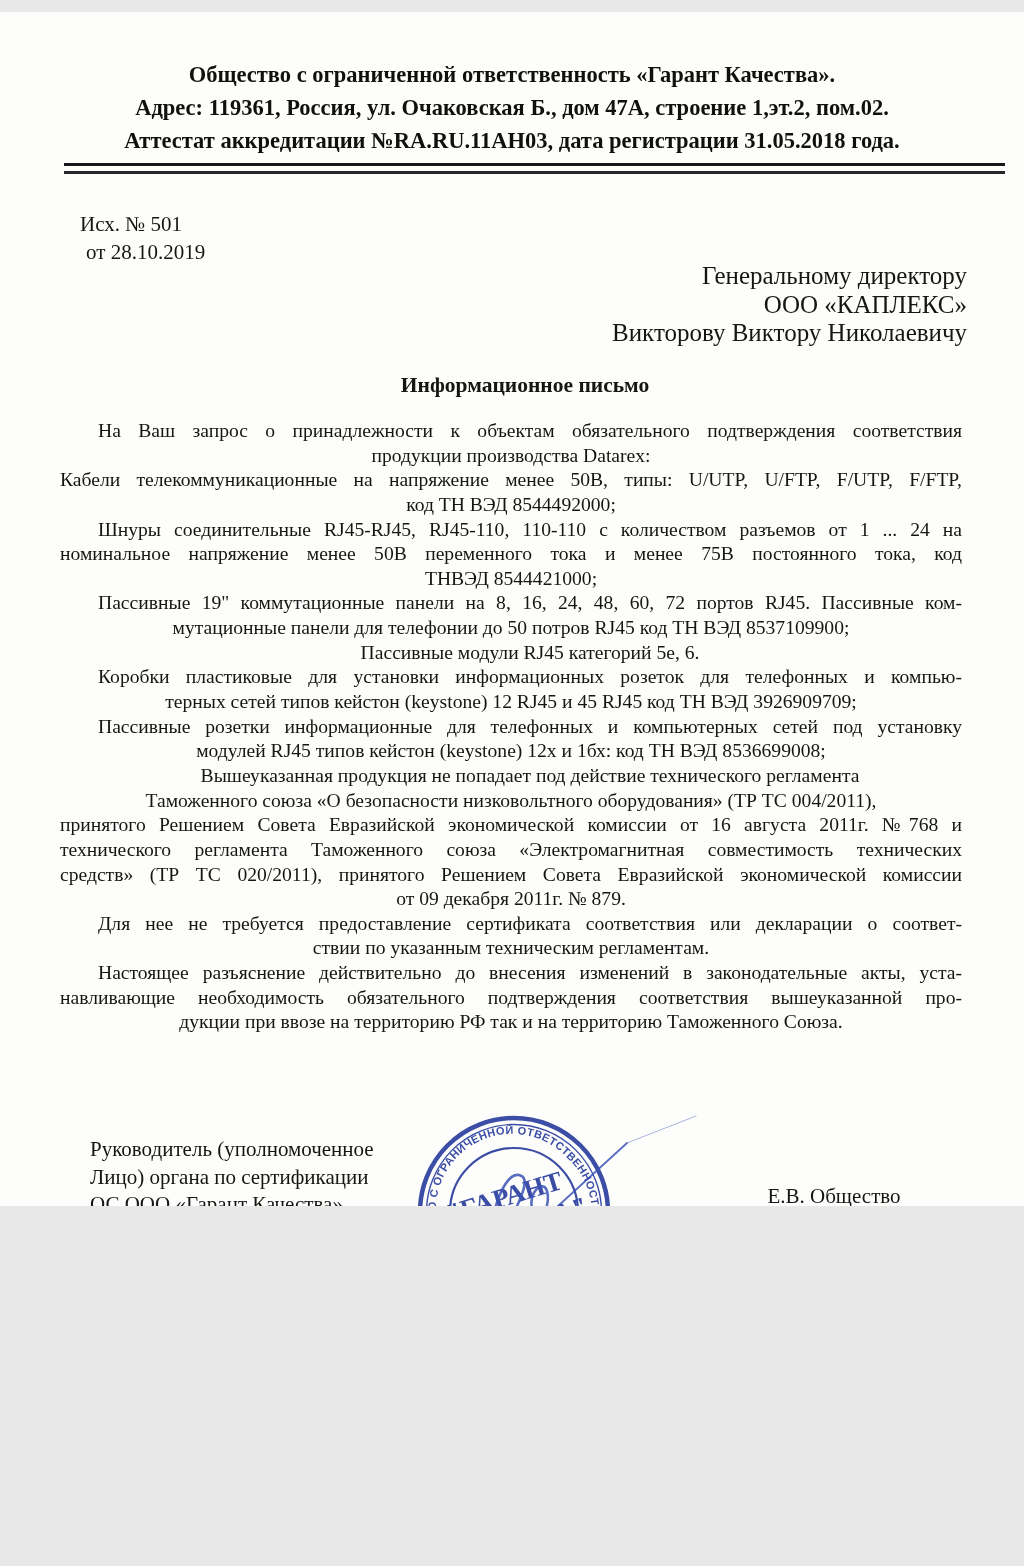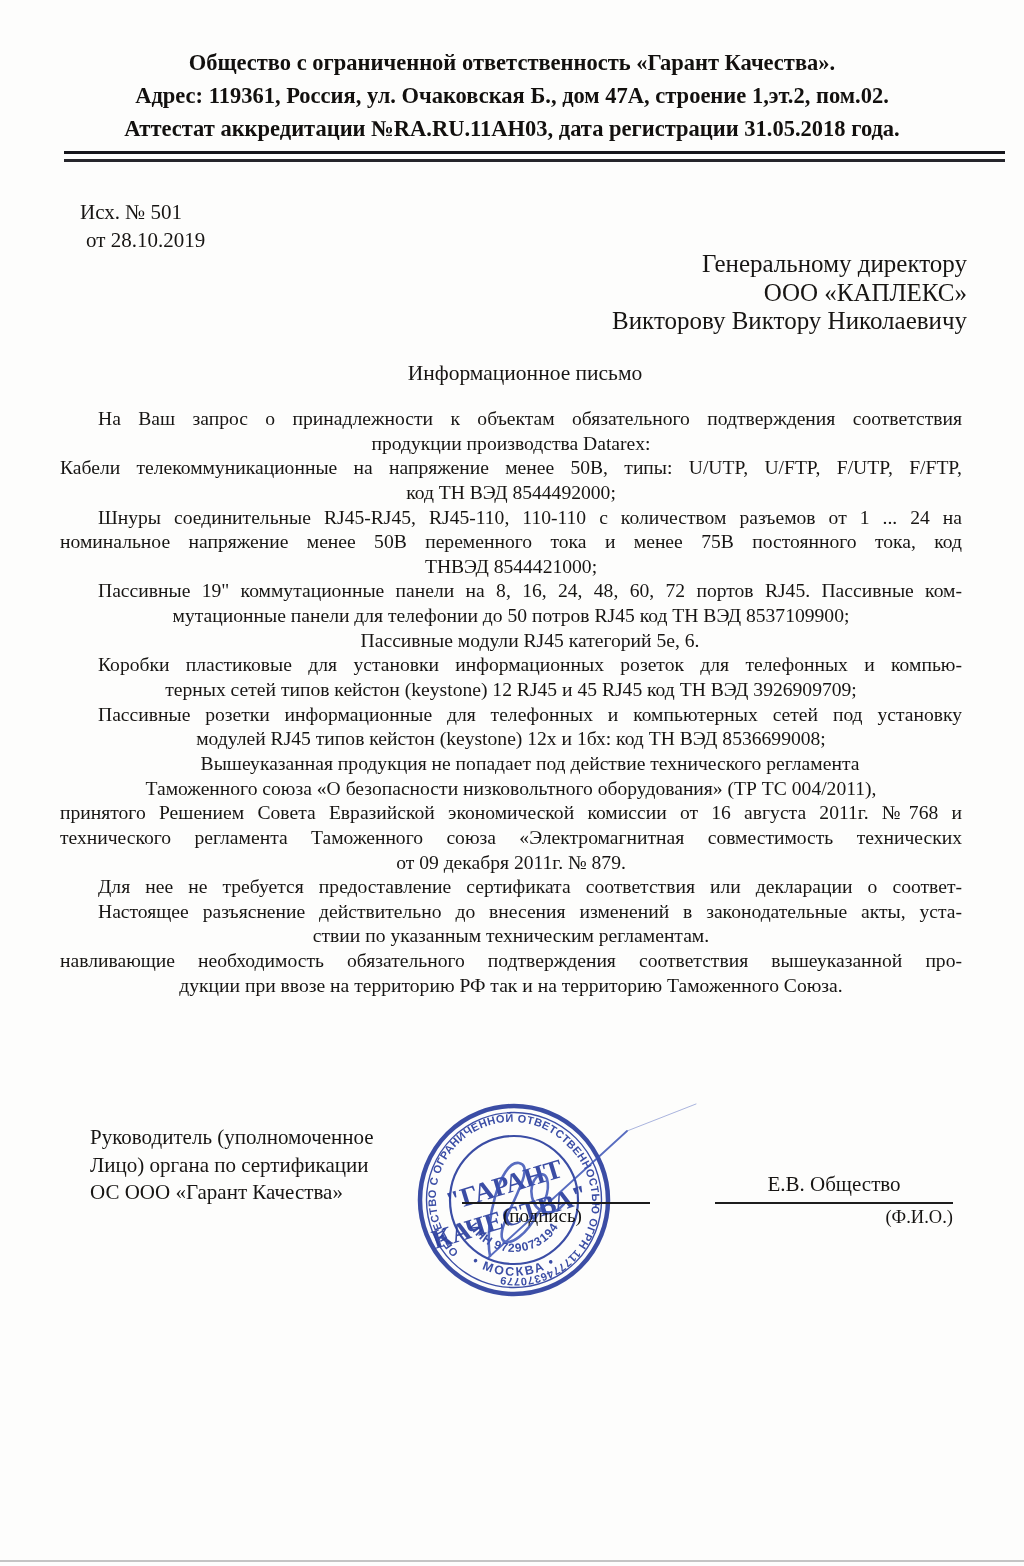--- a/index.html
+++ b/index.html
@@ -1,34 +1,34 @@
 <!DOCTYPE html>
 <html><head>
 <meta charset="utf-8">
 <style>
   html,body{margin:0;padding:0;background:#e8e8e8;}
   #page{
-    position:relative;width:1024px;height:1566px;margin:0 auto;
+    position:relative;width:1024px;height:1194px;margin:12px auto;
     background:#fdfdfc;overflow:hidden;
     font-family:"Liberation Serif","DejaVu Serif",serif;color:#171513;
   }
   
   .hdr{position:absolute;left:40px;top:46px;width:944px;text-align:center;
        font-weight:bold;font-size:22.5px;line-height:33px;color:#12100e;}
   .rule{position:absolute;left:64px;top:151px;width:941px;height:5px;
         border-top:3px solid #15151a;border-bottom:3px solid #26262c;}
   
   .ref{position:absolute;left:80px;top:198px;font-size:21px;line-height:28px;}
   .ref .l2{margin-left:6px;}
   
   .rcp{position:absolute;right:57px;top:250px;text-align:right;
        font-size:25px;line-height:28.5px;}
   
   .ttl{position:absolute;left:60px;top:361px;width:930px;text-align:center;
-       font-weight:normal;font-size:21.5px;}
+       font-weight:bold;font-size:21.5px;}
   
   .bdy{position:absolute;left:60px;top:407px;width:902px;font-size:19.6px;}
   .bl{line-height:24.65px;height:24.65px;text-align:center;}
   .bl.j{text-align:justify;text-align-last:justify;}
   .bl.i{padding-left:38px;}
   
   .sigL{position:absolute;left:90px;top:1124px;font-size:21px;line-height:27.5px;}
   .stampwrap{position:absolute;left:404px;top:1084px;width:300px;height:240px;}
   .signline{position:absolute;left:462px;top:1202px;width:188px;height:2.4px;background:#1b1b1b;}
   .signcap{position:absolute;left:450px;top:1205px;width:185px;text-align:center;font-size:19px;color:#101010;}
@@ -77,24 +77,25 @@
       <div class="bl">мутационные панели для телефонии до 50 потров RJ45 код ТН ВЭД 8537109900;</div>
       <div class="bl i">Пассивные модули RJ45 категорий 5е, 6.</div>
       <div class="bl j i">Коробки пластиковые для установки информационных розеток для телефонных и компью-</div>
       <div class="bl">терных сетей типов кейстон (keystone) 12 RJ45 и 45 RJ45 код ТН ВЭД 3926909709;</div>
       <div class="bl j i">Пассивные розетки информационные для телефонных и компьютерных сетей под установку</div>
       <div class="bl">модулей RJ45 типов кейстон (keystone) 12х и 1бх: код ТН ВЭД 8536699008;</div>
       <div class="bl i">Вышеуказанная продукция не попадает под действие технического регламента</div>
       <div class="bl">Таможенного союза «О безопасности низковольтного оборудования» (ТР ТС 004/2011),</div>
       <div class="bl j">принятого Решением Совета Евразийской экономической комиссии от 16 августа 2011г. №768 и</div>
       <div class="bl j">технического регламента Таможенного союза «Электромагнитная совместимость технических</div>
+      <div class="bl j">средств» (ТР ТС 020/2011), принятого Решением Совета Евразийской экономической комиссии</div>
       <div class="bl">от 09 декабря 2011г. № 879.</div>
       <div class="bl j i">Для нее не требуется предоставление сертификата соответствия или декларации о соответ-</div>
+      <div class="bl">ствии по указанным техническим регламентам.</div>
       <div class="bl j i">Настоящее разъяснение действительно до внесения изменений в законодательные акты, уста-</div>
-      <div class="bl">ствии по указанным техническим регламентам.</div>
       <div class="bl j">навливающие необходимость обязательного подтверждения соответствия вышеуказанной про-</div>
       <div class="bl">дукции при ввозе на территорию РФ так и на территорию Таможенного Союза.</div>
     </div>
 
   <div class="sigL">
     <div>Руководитель (уполномоченное</div>
     <div>Лицо) органа по сертификации</div>
     <div>ОС ООО «Гарант Качества»</div>
   </div>
 

